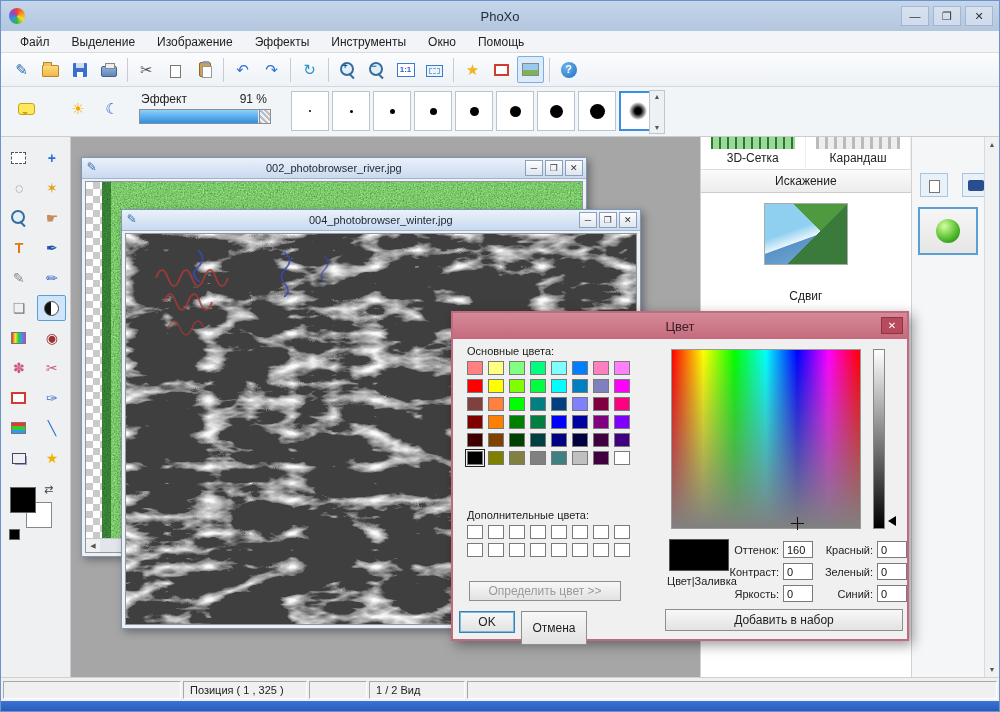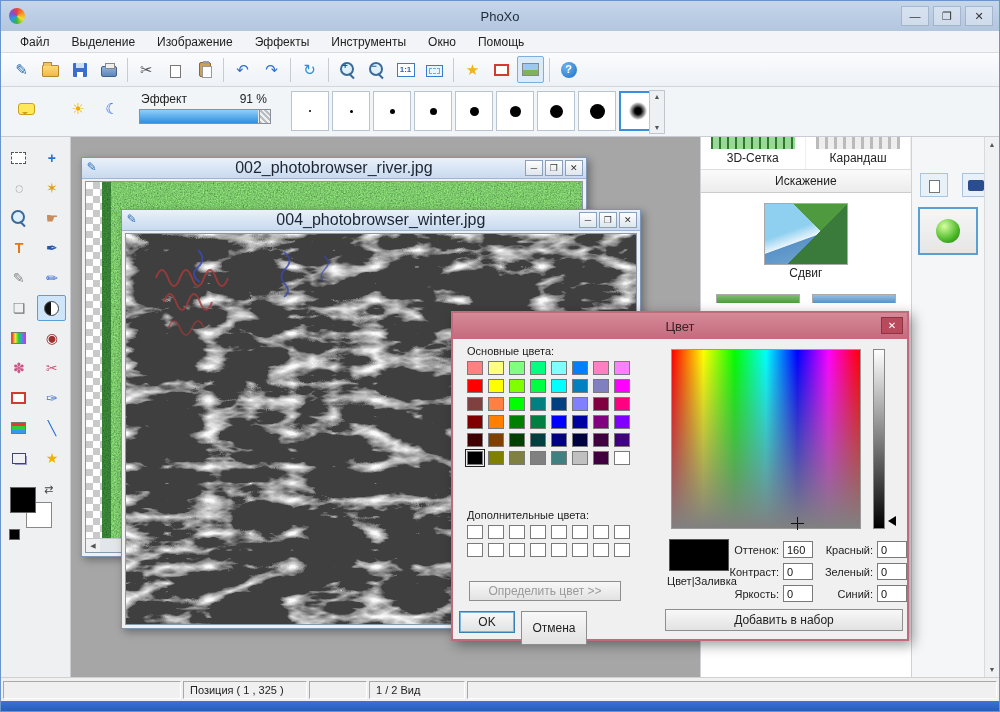--- a/index.html
+++ b/index.html
@@ -87,21 +87,21 @@
   .sw-bg{position:absolute;left:25px;top:19px;width:26px;height:26px;background:#fff;border:1px solid #888;}
   .sw-swap{position:absolute;left:43px;top:0px;font-size:11px;color:#444;}
   .sw-mini{position:absolute;left:8px;top:46px;width:11px;height:11px;background:#000;border:1px solid #666;}
 
   .canvas{position:relative;width:630px;height:100%;background:#a6a6a6;overflow:hidden;}
 
   
   .child{position:absolute;background:#f0f0f0;border:1px solid #7d96b5;box-shadow:3px 3px 8px rgba(0,0,0,.35);}
   .child-tb{position:relative;height:21px;background:linear-gradient(#eaf1fa,#c9daef);border-bottom:1px solid #9fb4cf;display:flex;align-items:center;}
   .child-ic{position:absolute;left:5px;top:2px;font-size:12px;color:#2e6fb0;}
-  .child-title{position:absolute;left:50%;transform:translateX(-50%);font-size:16px;color:#1c2633;white-space:nowrap;}
+  .child-title{position:absolute;left:50%;transform:translateX(-50%);font-size:11px;color:#1c2633;white-space:nowrap;}
   .cbtns{position:absolute;right:3px;top:2px;display:flex;gap:2px;}
   .cbtn{width:18px;height:16px;background:linear-gradient(#fdfdfd,#dfe6ee);border:1px solid #8ba0ba;font-size:9px;display:flex;align-items:center;justify-content:center;color:#333;}
   .child-body{position:absolute;left:3px;right:3px;top:23px;bottom:3px;background:#fff;border:1px solid #8899aa;overflow:hidden;}
   .tex{position:absolute;left:0;top:0;width:100%;height:100%;}
   .checker{position:absolute;left:0;top:0;width:16px;height:100%;
     background:conic-gradient(#c9c9c9 0 25%,#fff 0 50%,#c9c9c9 0 75%,#fff 0) 0 0/14px 14px;}
   .river-dark{position:absolute;left:16px;top:0;width:9px;height:100%;background:rgba(0,70,10,.55);}
   .squiggles{position:absolute;left:8px;top:6px;}
   .hscroll{position:absolute;left:0;right:0;bottom:0;height:14px;background:#eef0f2;border-top:1px solid #c3c7cc;display:flex;align-items:center;font-size:7px;color:#555;}
   .hscroll .arr{width:14px;text-align:center;}
@@ -121,21 +121,21 @@
   .fx-thumb{width:84px;height:62px;border:1px solid #aaa;}
   .t0{background:
       linear-gradient(135deg,rgba(0,0,0,0) 58%,#3a7a3a 58%),
       linear-gradient(45deg,rgba(0,0,0,0) 62%,#4f9a3f 62%),
       linear-gradient(160deg,#8fd0f0 40%,#e8f4fb 55%,#5a93c8 56%,#7fb0d8 100%);}
   .t1{position:relative;background:
       radial-gradient(circle at 52% 36%,#3f8f2f 25%,rgba(0,0,0,0) 26%),
       radial-gradient(circle at 40% 46%,#4da03a 16%,rgba(0,0,0,0) 17%),
       linear-gradient(#bcd8ee 68%,#9ac07e 68%);}
   .t1::after{content:"";position:absolute;left:49%;top:52%;width:3px;height:24%;background:#6b4a2a;}
-  .fx-item-label{margin-top:1px;color:#222;}
+  .fx-item-label{margin-top:24px;color:#222;}
   .fx-partial{display:flex;gap:12px;justify-content:center;margin-top:14px;}
   .p0{width:84px;height:9px;background:linear-gradient(#7cc26a,#4f9a3f);border:1px solid #aaa;border-bottom:none;}
   .p1{width:84px;height:9px;background:linear-gradient(#8fc0e8,#5a93c8);border:1px solid #aaa;border-bottom:none;}
 
   
   .rightpanel{position:relative;width:88px;height:100%;background:#f4f6f8;border-left:1px solid #cfd3d8;}
   .rp-btns{display:flex;gap:14px;padding:36px 8px 8px;}
   .rp-btn{width:28px;height:24px;background:#e8f0f8;border:1px solid #aac4dd;display:flex;align-items:center;justify-content:center;}
   .rp-thumb{position:relative;margin:2px 0 0 6px;width:60px;height:48px;background:linear-gradient(#f6f6f6,#e6e6e6);border:2px solid #5a9fd4;display:flex;align-items:center;justify-content:center;}
   .sphere{width:24px;height:24px;border-radius:50%;background:radial-gradient(circle at 35% 30%,#d4ff9e,#4db82a 60%,#1f7a12);}

